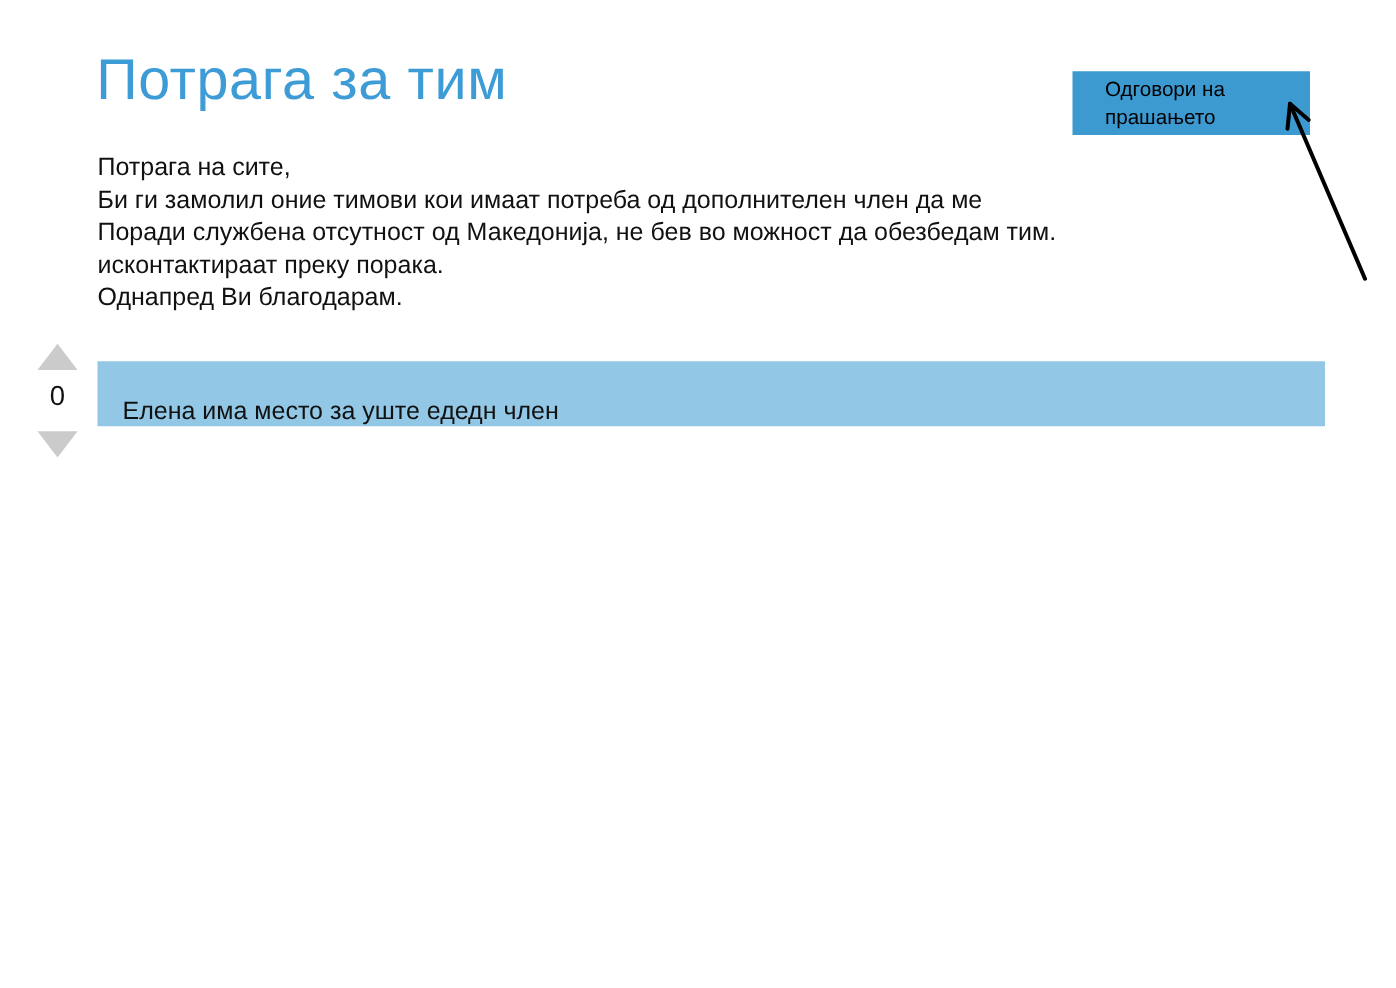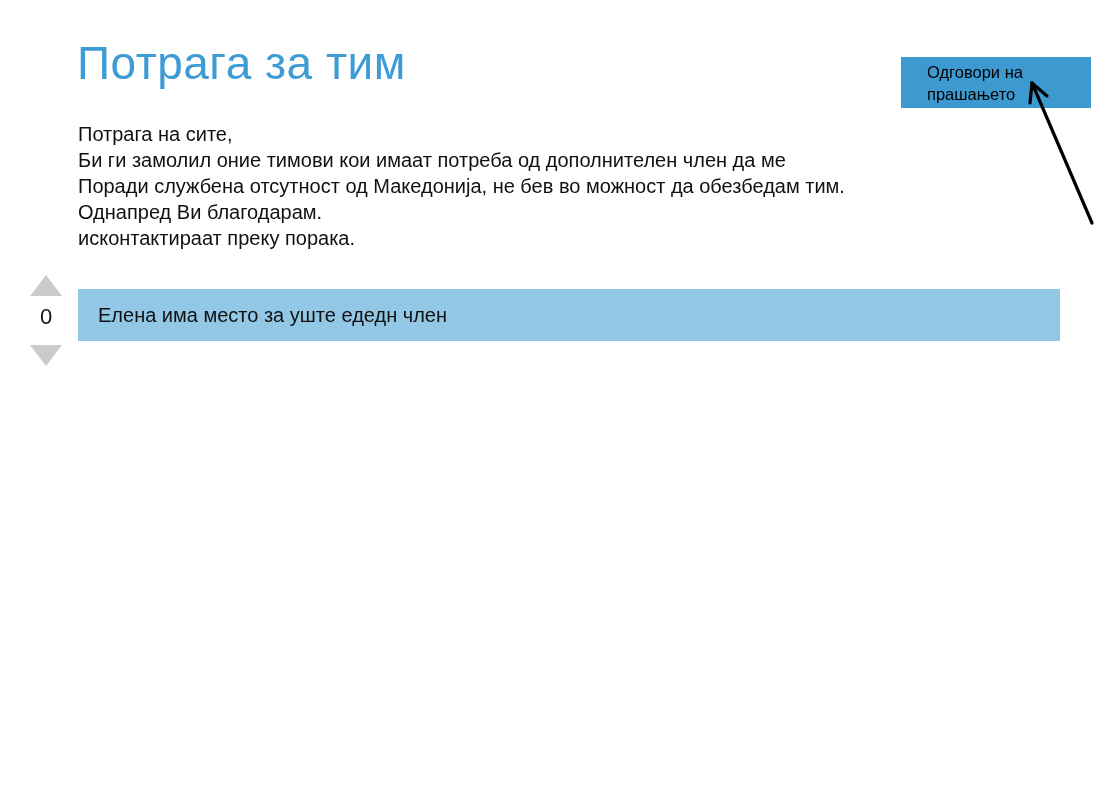--- a/index.html
+++ b/index.html
@@ -31,21 +31,20 @@
     width: 190px; height: 51px;
     background: #3D9AD1;
     border: none;
     text-align: left;
     padding: 3px 8px 3px 26px;
     font-family: "Liberation Sans", sans-serif;
     font-size: 16.5px;
     line-height: 22px;
     color: #000000;
     cursor: pointer;
-    margin-left: 43px;
   }
   .question-text {
     position: absolute;
     left: 78px; top: 121px;
     font-size: 20px;
     line-height: 26px;
     color: #111111;
     white-space: nowrap;
   }
   .vote-widget {
@@ -71,21 +70,21 @@
     font-size: 22px;
     line-height: 24px;
     color: #111111;
   }
   .answer-bar {
     position: absolute;
     left: 78px; top: 289px;
     width: 982px; height: 52px;
     background: #92C7E6;
     display: flex;
-    align-items: center;
+    align-items: flex-end;
     padding-left: 20px;
     font-size: 20px;
     color: #111111;
     cursor: pointer;
   }
   .arrow-svg {
     position: absolute;
     left: 1005px; top: 65px;
     width: 112px; height: 170px;
     pointer-events: none;
@@ -103,22 +102,22 @@
   <svg class="arrow-svg" viewBox="0 0 112 170">
     <line x1="87" y1="158" x2="27" y2="18" stroke="#000000" stroke-width="3.2" stroke-linecap="round"></line>
     <line x1="27" y1="18" x2="25" y2="38" stroke="#000000" stroke-width="3.2" stroke-linecap="round"></line>
     <line x1="27" y1="18" x2="42" y2="31" stroke="#000000" stroke-width="3.2" stroke-linecap="round"></line>
   </svg>
 
   <div class="question-text">
       <div class="question-line">Потрага на сите,</div>
       <div class="question-line">Би ги замолил оние тимови кои имаат потреба од дополнителен член да ме</div>
       <div class="question-line">Поради службена отсутност од Македонија, не бев во можност да обезбедам тим.</div>
+      <div class="question-line">исконтактираат преку порака.</div>
       <div class="question-line">Однапред Ви благодарам.</div>
-      <div class="question-line">исконтактираат преку порака.</div>
     </div>
 
   <div class="vote-widget">
     <div class="tri up"></div>
     <div class="vote-count">0</div>
     <div class="tri down"></div>
   </div>
 
   <div class="answer-bar">
     <span>Елена има место за уште едедн член</span>

